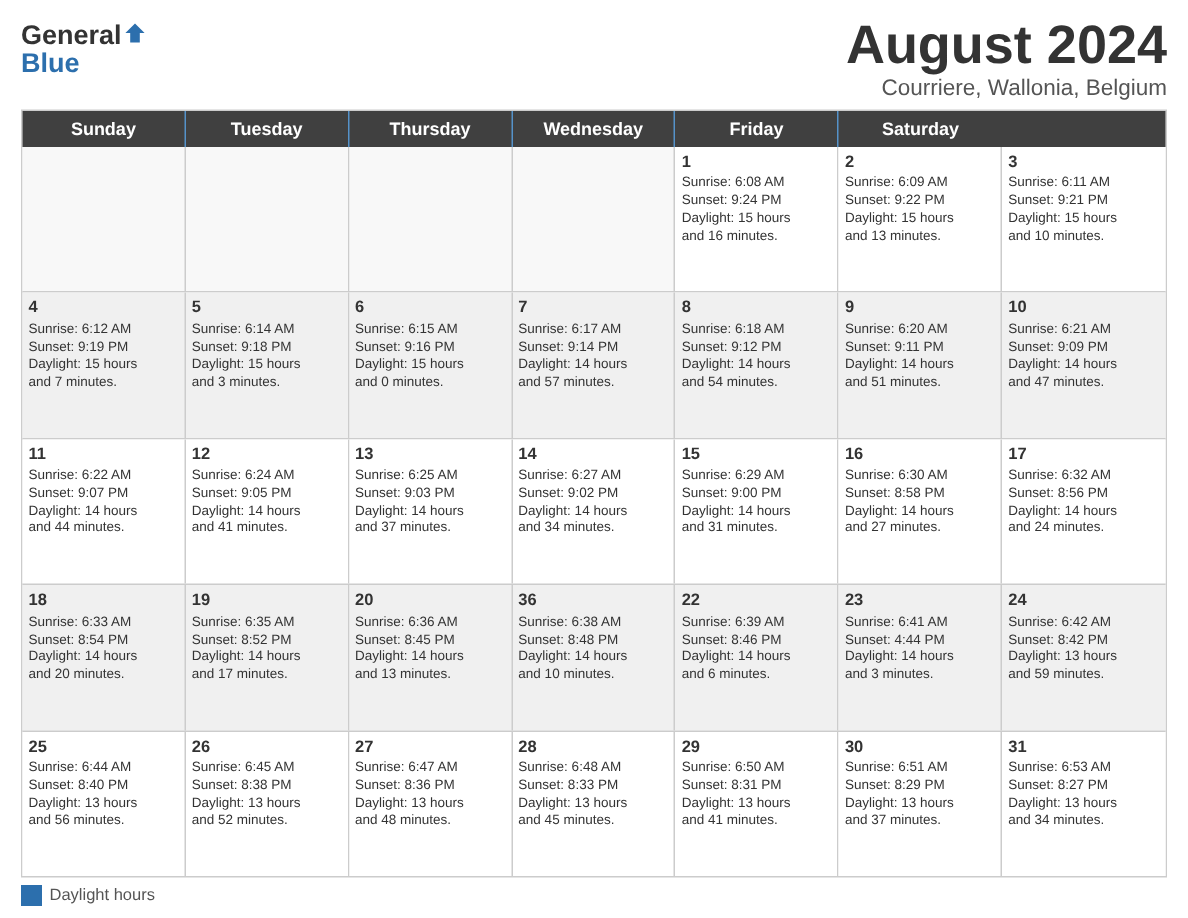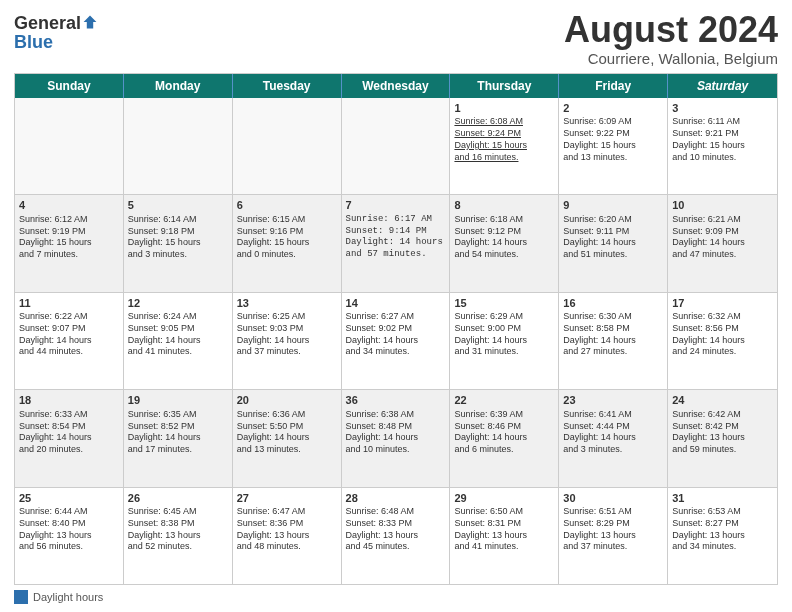--- a/index.html
+++ b/index.html
@@ -68,31 +68,31 @@
     }
     .calendar {
       flex: 1;
       display: flex;
       flex-direction: column;
       border: 1px solid #ccc;
     }
     .cal-header {
       display: grid;
       grid-template-columns: repeat(7, 1fr);
-      background: #0f766e;
+      background: #404040;
     }
     .cal-header-cell {
       color: #fff;
       font-weight: bold;
       font-size: 12px;
       text-align: center;
       padding: 5px 2px;
       border-right: 1px solid #5592c9;
     }
-    .cal-header-cell:last-child { border-right: none; font-style: italic; }
+    .cal-header-cell:last-child { border-right: none; }
     .cal-body {
       flex: 1;
       display: flex;
       flex-direction: column;
     }
     .cal-row {
       display: grid;
       grid-template-columns: repeat(7, 1fr);
       flex: 1;
       border-top: 1px solid #ccc;
@@ -156,36 +156,35 @@
     </div>
     <div class="title-block">
       <div class="month-year">August 2024</div>
       <div class="location">Courriere, Wallonia, Belgium</div>
     </div>
   </div>
 
   <div class="calendar">
     <div class="cal-header">
     <div class="cal-header-cell">Sunday</div>
-        <div class="cal-header-cell">Monday</div>
         <div class="cal-header-cell">Tuesday</div>
+        <div class="cal-header-cell">Thursday</div>
         <div class="cal-header-cell">Wednesday</div>
-        <div class="cal-header-cell">Thursday</div>
         <div class="cal-header-cell">Friday</div>
         <div class="cal-header-cell">Saturday</div>
       </div>
     <div class="cal-body">
     <div class="cal-row">
           <div class="cal-cell empty"></div>
           <div class="cal-cell empty"></div>
           <div class="cal-cell empty"></div>
           <div class="cal-cell empty"></div>
           <div class="cal-cell">
             <span class="day-num">1</span>
-            <div class="cell-info" style="white-space: pre-line; text-decoration: underline;">Sunrise: 6:08 AM
+            <div class="cell-info" style="white-space: pre-line;">Sunrise: 6:08 AM
 Sunset: 9:24 PM
 Daylight: 15 hours
 and 16 minutes.</div>
           </div>
           <div class="cal-cell">
             <span class="day-num">2</span>
             <div class="cell-info" style="white-space: pre-line;">Sunrise: 6:09 AM
 Sunset: 9:22 PM
 Daylight: 15 hours
 and 13 minutes.</div>
@@ -215,21 +214,21 @@
           </div>
           <div class="cal-cell shade">
             <span class="day-num">6</span>
             <div class="cell-info" style="white-space: pre-line;">Sunrise: 6:15 AM
 Sunset: 9:16 PM
 Daylight: 15 hours
 and 0 minutes.</div>
           </div>
           <div class="cal-cell shade">
             <span class="day-num">7</span>
-            <div class="cell-info" style="white-space: pre-line; font-family: Liberation Mono, monospace;">Sunrise: 6:17 AM
+            <div class="cell-info" style="white-space: pre-line;">Sunrise: 6:17 AM
 Sunset: 9:14 PM
 Daylight: 14 hours
 and 57 minutes.</div>
           </div>
           <div class="cal-cell shade">
             <span class="day-num">8</span>
             <div class="cell-info" style="white-space: pre-line;">Sunrise: 6:18 AM
 Sunset: 9:12 PM
 Daylight: 14 hours
 and 54 minutes.</div>
@@ -311,21 +310,21 @@
           <div class="cal-cell shade">
             <span class="day-num">19</span>
             <div class="cell-info" style="white-space: pre-line;">Sunrise: 6:35 AM
 Sunset: 8:52 PM
 Daylight: 14 hours
 and 17 minutes.</div>
           </div>
           <div class="cal-cell shade">
             <span class="day-num">20</span>
             <div class="cell-info" style="white-space: pre-line;">Sunrise: 6:36 AM
-Sunset: 5:50 PM
+Sunset: 8:45 PM
 Daylight: 14 hours
 and 13 minutes.</div>
           </div>
           <div class="cal-cell shade">
             <span class="day-num">36</span>
             <div class="cell-info" style="white-space: pre-line;">Sunrise: 6:38 AM
 Sunset: 8:48 PM
 Daylight: 14 hours
 and 10 minutes.</div>
           </div>

